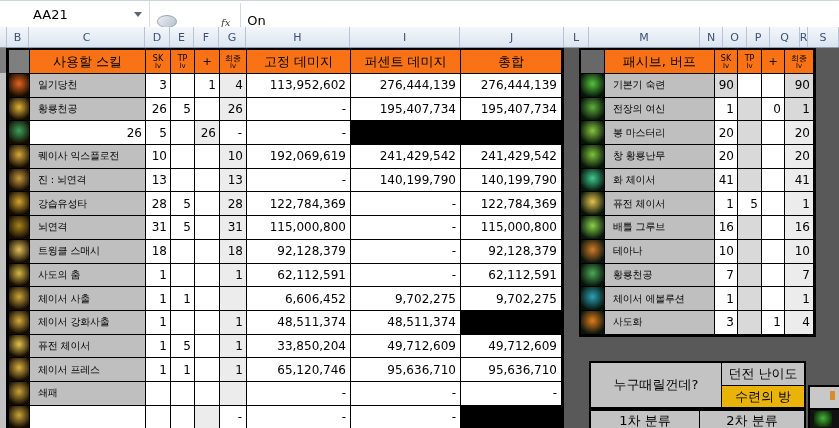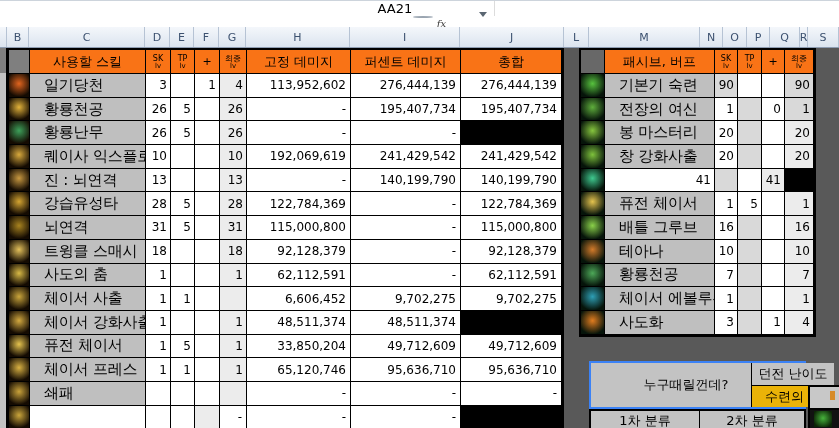--- a/index.html
+++ b/index.html
@@ -6,21 +6,21 @@
   body{
     width:839px;height:428px;overflow:hidden;position:relative;
     background:#595959;
     font-family:"DejaVu Sans","Liberation Sans",sans-serif;
     -webkit-font-smoothing:antialiased;
   }
   
   .formula-bar{
     position:absolute;top:0;left:0;width:839px;height:29px;background:#fff;
     border-top:1px solid #cdd4dc;border-bottom:1px solid #aeb7c4;
-    display:flex;align-items:center;box-sizing:border-box;flex-direction:column;
+    display:flex;align-items:flex-end;box-sizing:border-box;
   }
   .name-box{
     width:150px;height:100%;display:flex;align-items:center;
     padding-left:33px;box-sizing:border-box;font-size:13px;color:#000;
     position:relative;border-right:1px solid #dcdcdc;
   }
   .nb-arrow{
     position:absolute;right:7px;top:11px;width:0;height:0;
     border-left:4px solid transparent;border-right:4px solid transparent;
     border-top:5px solid #5a6672;
@@ -56,34 +56,34 @@
   .cell{
     box-sizing:border-box;border-right:1px solid #000;border-bottom:1px solid #000;
     display:flex;align-items:center;background:#fff;overflow:hidden;color:#000;
   }
   .h{background:#f97316;justify-content:center;font-size:13px}
   .icon-h{background:#7f7f7f}
   .icon-h-dark{background:#686868}
   .two{flex-direction:column;justify-content:center;font-size:8px;line-height:9px}
   .two span:last-child{font-size:7px;line-height:7px}
   .plus-h{font-size:11px}
-  .name-cell{background:#bfbfbf;font-size:15px;padding-left:14px;letter-spacing:-0.2px;white-space:nowrap}
+  .name-cell{background:#bfbfbf;font-size:10px;padding-left:8px;letter-spacing:-0.2px;white-space:nowrap}
   .num{justify-content:flex-end;padding-right:3px;font-size:12px}
   .final{background:#ececec}
   .dmg{justify-content:flex-end;padding-right:4px;font-size:12px}
   .shaded{background:#d9d9d9 !important}
   .icon-cell{background:#000}
   
   .edge-dark{position:absolute;left:0;top:48px;width:7px;height:25px;background:#7f7f7f;border-right:1px solid #000;box-sizing:border-box}
   .edge-light{position:absolute;left:0;top:73px;width:7px;height:355px;background:#c2c2c2;border-right:1px solid #000;box-sizing:border-box}
   
   .target-box{
     position:absolute;left:589px;top:361px;width:217px;height:48px;
-    border:2px solid #3b82f6;box-sizing:border-box;display:grid;
-    grid-template-columns:131px 82px;grid-template-rows:23px 21px;background:#c3c3c3;padding-left:30px;
+    border:2px solid #000000;box-sizing:border-box;display:grid;
+    grid-template-columns:131px 82px;grid-template-rows:23px 21px;background:#c3c3c3;
   }
   .tb-cell{box-sizing:border-box;display:flex;align-items:center;justify-content:center;font-size:13px;color:#000;overflow:hidden}
   .tb-q{grid-row:1/3;border-right:1px solid #000}
   .tb-dn{border-bottom:1px solid #000;background:#c3c3c3}
   .tb-sr{background:#eab308}
   .cat-box{
     position:absolute;left:589px;top:409px;width:217px;height:21px;
     border:2px solid #000;border-bottom:none;box-sizing:border-box;
     display:grid;grid-template-columns:109px 104px;background:#c3c3c3;
   }
@@ -179,21 +179,20 @@
         <div class="cell num">26</div>
         <div class="cell num">5</div>
         <div class="cell num"></div>
         <div class="cell num final">26</div>
         <div class="cell dmg">-</div>
         <div class="cell dmg">195,407,734</div>
         <div class="cell dmg">195,407,734</div>
       </div>
       <div class="trow skill-grid">
         <div class="cell icon-cell" style="background: radial-gradient(circle at 50% 42%, rgb(61, 160, 90), rgb(20, 11, 2) 78%);"></div>
-        <div class="cell name-cell">황룡난무</div>
         <div class="cell num">26</div>
         <div class="cell num">5</div>
         <div class="cell num"></div>
         <div class="cell num final">26</div>
         <div class="cell dmg">-</div>
         <div class="cell dmg">-</div>
       </div>
       <div class="trow skill-grid">
         <div class="cell icon-cell" style="background: radial-gradient(circle at 50% 42%, rgb(216, 169, 60), rgb(20, 11, 2) 78%);"></div>
         <div class="cell name-cell">퀘이사 익스플로전</div>
@@ -365,28 +364,29 @@
       <div class="trow passive-grid">
         <div class="cell icon-cell" style="background: radial-gradient(circle at 50% 42%, rgb(134, 197, 62), rgb(6, 20, 10) 78%);"></div>
         <div class="cell name-cell">봉 마스터리</div>
         <div class="cell num">20</div>
         <div class="cell num shaded"></div>
         <div class="cell num"></div>
         <div class="cell num final">20</div>
       </div>
       <div class="trow passive-grid">
         <div class="cell icon-cell" style="background: radial-gradient(circle at 50% 42%, rgb(126, 194, 60), rgb(6, 20, 10) 78%);"></div>
-        <div class="cell name-cell">창 강화사출</div>
+        <div class="cell name-cell">창 황룡난무</div>
         <div class="cell num">20</div>
         <div class="cell num shaded"></div>
         <div class="cell num"></div>
         <div class="cell num final">20</div>
       </div>
       <div class="trow passive-grid">
         <div class="cell icon-cell" style="background: radial-gradient(circle at 50% 42%, rgb(63, 201, 143), rgb(6, 20, 10) 78%);"></div>
+        <div class="cell name-cell">화 체이서</div>
         <div class="cell num">41</div>
         <div class="cell num shaded"></div>
         <div class="cell num"></div>
         <div class="cell num final">41</div>
       </div>
       <div class="trow passive-grid">
         <div class="cell icon-cell" style="background: radial-gradient(circle at 50% 42%, rgb(229, 195, 78), rgb(6, 20, 10) 78%);"></div>
         <div class="cell name-cell">퓨전 체이서</div>
         <div class="cell num">1</div>
         <div class="cell num">5</div>

